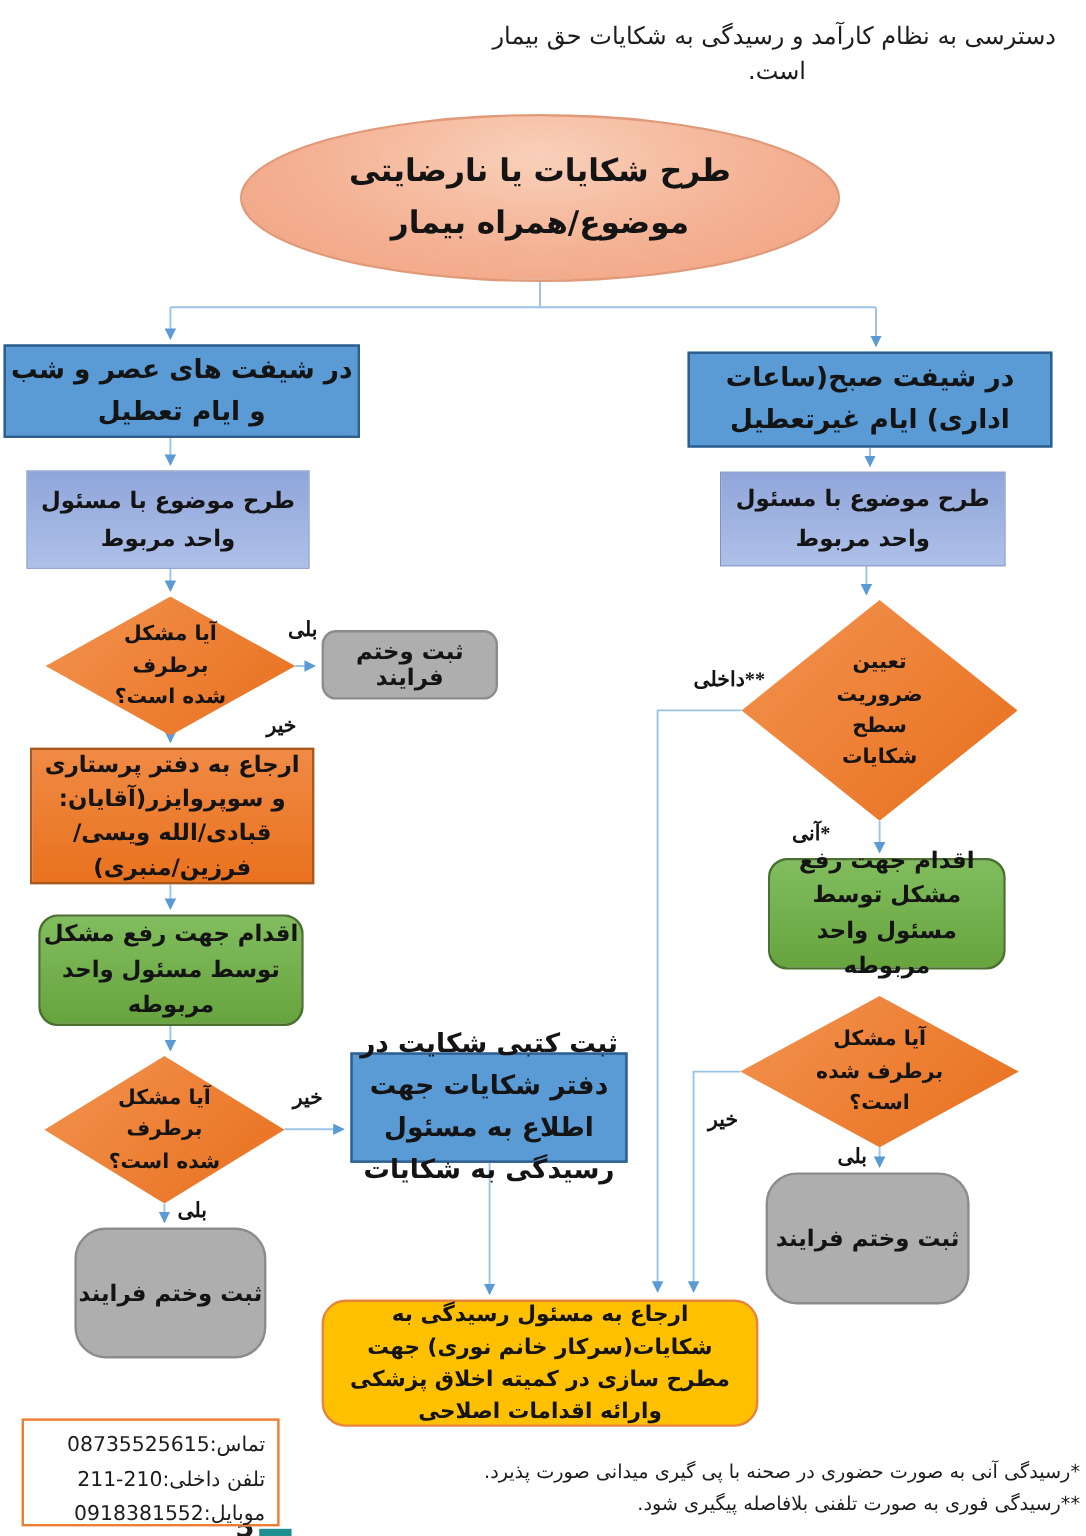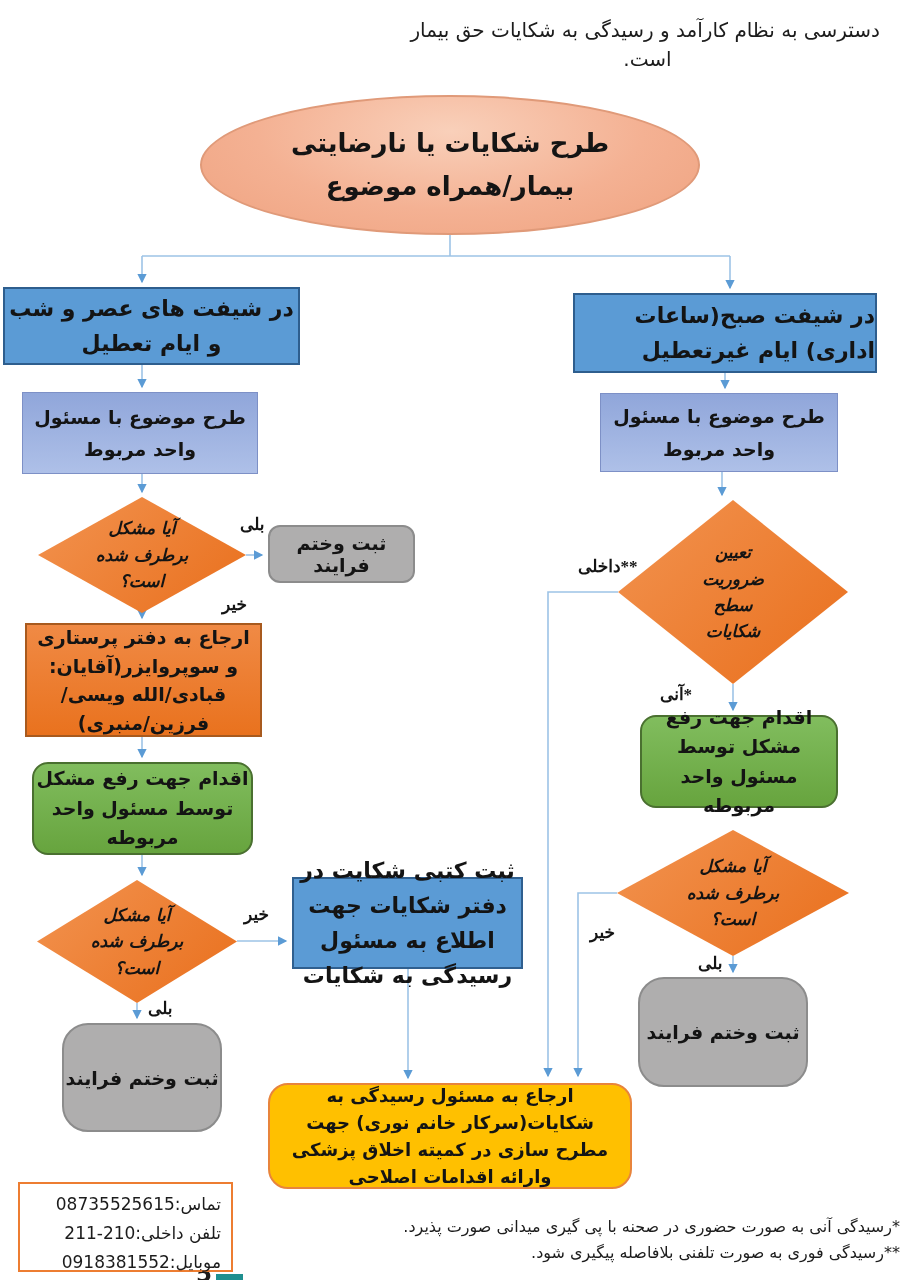--- a/index.html
+++ b/index.html
@@ -21,21 +21,21 @@
 
   .box-blue   { background:#5b9bd5; border:2px solid #2e5e8e; }
   .box-purple { background:linear-gradient(180deg,#90a6da 0%, #aec0e8 100%); border:1.5px solid #7d90c6; }
   .box-gray   { background:#afaeae; border:2px solid #8c8c8c; }
   .box-orange { background:linear-gradient(180deg,#f08a45 0%, #e9721e 100%); border:2px solid #a85a1e; }
   .box-green  { background:linear-gradient(180deg,#81bd5e 0%, #67a43e 100%); border:2.5px solid #4a7030; }
   .box-yellow { background:#ffc000; border:2.5px solid #e8843c; }
 
   .diamond-bg { position:absolute; inset:0; clip-path:polygon(50% 0,100% 50%,50% 100%,0 50%);
                 background:linear-gradient(135deg,#f29350 0%, #e96f1c 100%); }
-  .diamond-text { position:relative; z-index:1; line-height:1.55;font-style:italic; }
+  .diamond-text { position:relative; z-index:1; line-height:1.55; }
 
   .lbl { position:absolute; direction:rtl; font-weight:bold; font-size:17px; white-space:nowrap; z-index:3; color:#141414;font-family:Liberation Serif, serif; }
 
   .contact { position:absolute; background:#fff; border:2px solid #ed7d31; direction:rtl;
              text-align:right; font-size:17px; line-height:1.7; padding:6px 10px 0 4px; z-index:2; }
 
   .footnotes { position:absolute; direction:rtl; text-align:right; font-size:16px; line-height:1.6; z-index:2; }
 
   .artifact-5 { position:absolute; font-weight:bold; font-size:23px; z-index:1; }
   .artifact-teal { position:absolute; width:27px; height:7px; background:#1f8f8f; z-index:1; }
@@ -73,27 +73,27 @@
       <path d="M733,956 V972" marker-end="url(#ah)"></path>
     </g>
   </svg>
 
   <div class="intro" style="left:225px; top:16px; width:655px;">
     <div class="l1">دسترسی به نظام کارآمد و رسیدگی به شکایات حق بیمار</div>
     <div class="l2">است.</div>
   </div>
 
   <div class="node ellipse" style="left:200px; top:95px; width:500px; height:140px;">
-    <span>طرح شکایات یا نارضایتی بیمار/همراه موضوع</span>
+    <span>طرح شکایات یا نارضایتی موضوع/همراه بیمار</span>
   </div>
 
   <div class="node box-blue" style="left:3px; top:287px; width:297px; height:78px; font-size:22px; line-height:1.6;">
     <span>در شیفت های عصر و شب و ایام تعطیل</span>
   </div>
-  <div class="node box-blue" style="left:573px; top:293px; width:304px; height:80px; font-size:22px; line-height:1.6;text-align:right;">
+  <div class="node box-blue" style="left:573px; top:293px; width:304px; height:80px; font-size:22px; line-height:1.6;">
     <span>در شیفت صبح(ساعات اداری) ایام غیرتعطیل</span>
   </div>
 
   <div class="node box-purple" style="left:22px; top:392px; width:236px; height:82px; font-size:19px; line-height:1.7;">
     <span>طرح موضوع با مسئول واحد مربوط</span>
   </div>
   <div class="node box-purple" style="left:600px; top:393px; width:238px; height:79px; font-size:19px; line-height:1.7;">
     <span>طرح موضوع با مسئول واحد مربوط</span>
   </div>
 

